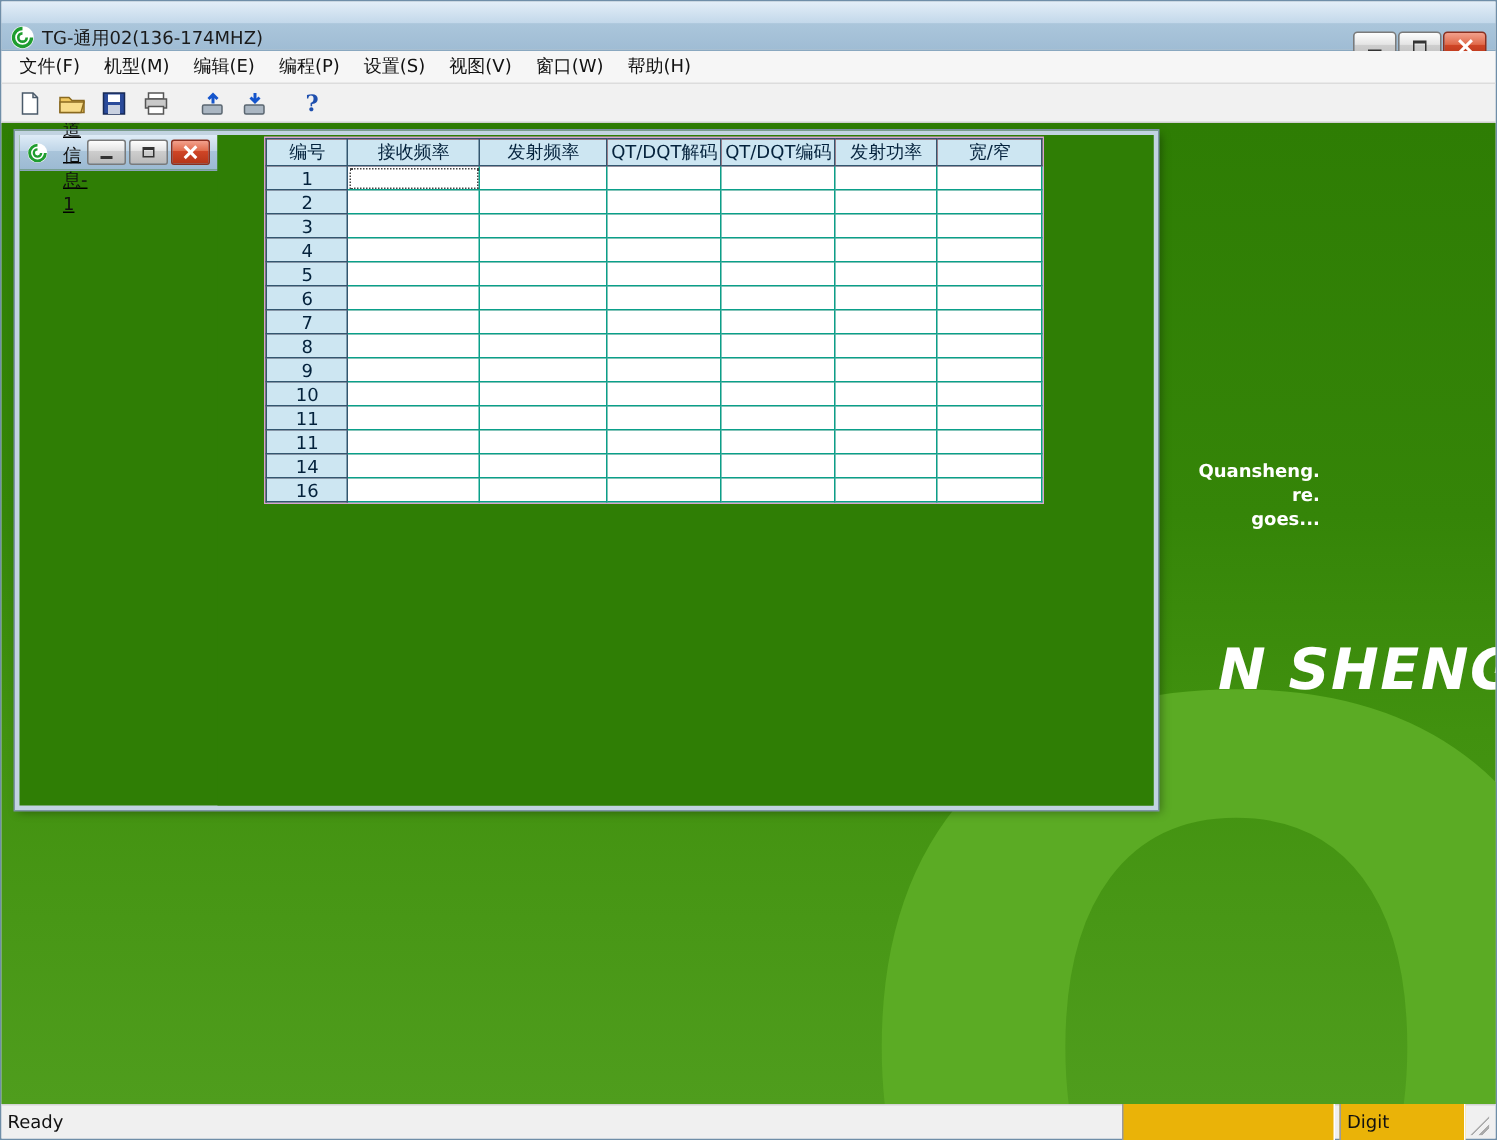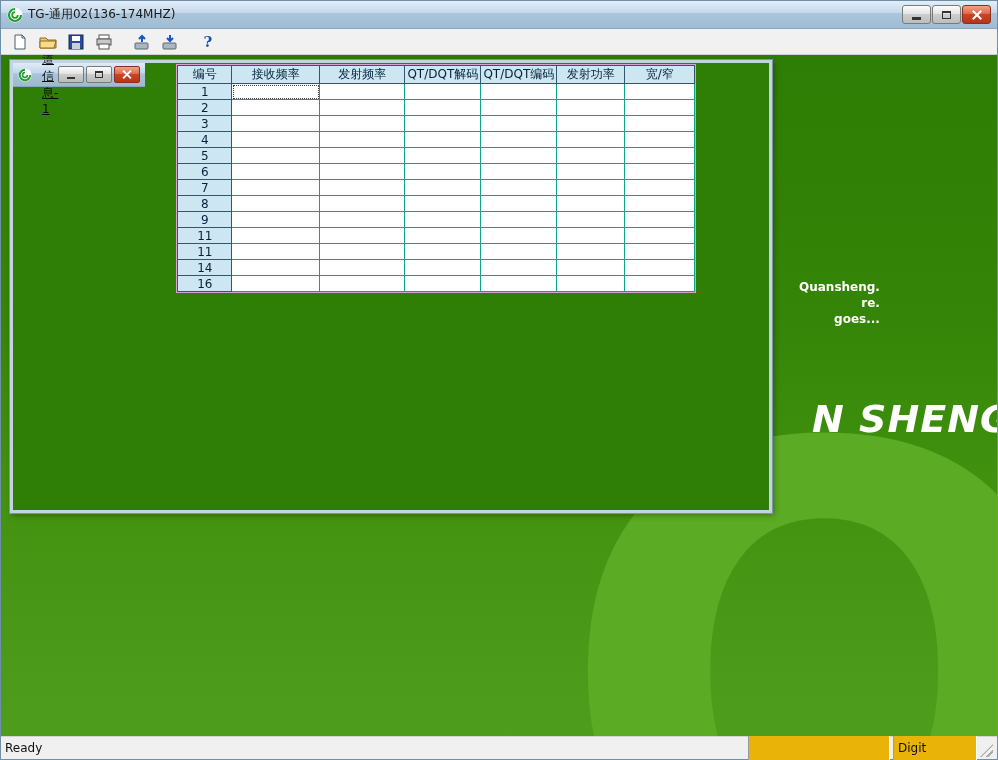--- a/index.html
+++ b/index.html
@@ -1,21 +1,21 @@
 <!DOCTYPE html>
 <html><head>
 <meta charset="utf-8">
 <style>
   * { margin:0; padding:0; box-sizing:border-box; }
   html,body { width:998px; height:760px; overflow:hidden; font-family:"DejaVu Sans","Liberation Sans",sans-serif; }
 
   .window { position:absolute; inset:0; border:1px solid #6f8ea8; background:#f0f0f0; display:flex; flex-direction:column; }
 
   
-  .titlebar { height:28px; flex:0 0 28px; display:flex; align-items:center; padding:0 6px;
+  .titlebar { height:28px; flex:0 0 28px; display:flex; align-items:flex-start; padding:16px 6px;
     background:linear-gradient(#e3eef8, #c3d8ea 45%, #abc6db 46%, #9fbcd4); border-bottom:1px solid #8aa8c0; }
   .app-icon { width:16px; height:16px; margin-right:5px; display:inline-flex; }
   .title-text { font-size:12px; color:#1a1a1a; }
   .win-controls { margin-left:auto; display:flex; gap:1px; align-self:flex-start; padding-top:4px; }
   .wbtn { width:29px; height:19px; border:1px solid #7a7a7a; border-radius:3px; display:flex; align-items:center; justify-content:center;
     background:linear-gradient(#fdfdfd,#e4e4e4 45%,#cfcfcf 46%,#bdbdbd); }
   .wbtn.close { background:linear-gradient(#f2a08c,#e06a4a 45%,#cf4526 46%,#b53518); border-color:#8a3020; }
   .glyph-min { width:9px; height:3px; background:#333; margin-top:8px; }
   .glyph-max { width:9px; height:8px; border:1px solid #333; border-top:2px solid #333; }
   .glyph-x { position:relative; width:10px; height:10px; }
@@ -100,20 +100,30 @@
         </span>
       <span class="wbtn">
           <span class="glyph-max"></span>
         </span>
       <span class="wbtn close">
           <span class="glyph-x"></span>
         </span>
     </span>
   </div>
 
+  <div class="menubar">
+    <span class="menu-item">文件(F)</span>
+    <span class="menu-item">机型(M)</span>
+    <span class="menu-item">编辑(E)</span>
+    <span class="menu-item">编程(P)</span>
+    <span class="menu-item">设置(S)</span>
+    <span class="menu-item">视图(V)</span>
+    <span class="menu-item">窗口(W)</span>
+    <span class="menu-item">帮助(H)</span>
+  </div>
 
   <div class="toolbar">
     <span class="tbtn">
       <svg width="16" height="16" viewBox="0 0 16 16">
         <path d="M3 1 h7 l3 3 v11 H3 z" fill="#ffffff" stroke="#4a5a6a"></path>
         <path d="M10 1 v3 h3" fill="none" stroke="#4a5a6a"></path>
       </svg>
     </span>
     <span class="tbtn">
       <svg width="18" height="16" viewBox="0 0 18 16">
@@ -285,20 +295,29 @@
                 <tr>
                   <td class="rownum">9</td>
                   <td></td>
                   <td></td>
                   <td></td>
                   <td></td>
                   <td></td>
                   <td></td>
                 </tr>
                 <tr>
+                  <td class="rownum">10</td>
+                  <td></td>
+                  <td></td>
+                  <td></td>
+                  <td></td>
+                  <td></td>
+                  <td></td>
+                </tr>
+                <tr>
                   <td class="rownum">11</td>
                   <td></td>
                   <td></td>
                   <td></td>
                   <td></td>
                   <td></td>
                   <td></td>
                 </tr>
                 <tr>
                   <td class="rownum">11</td>

